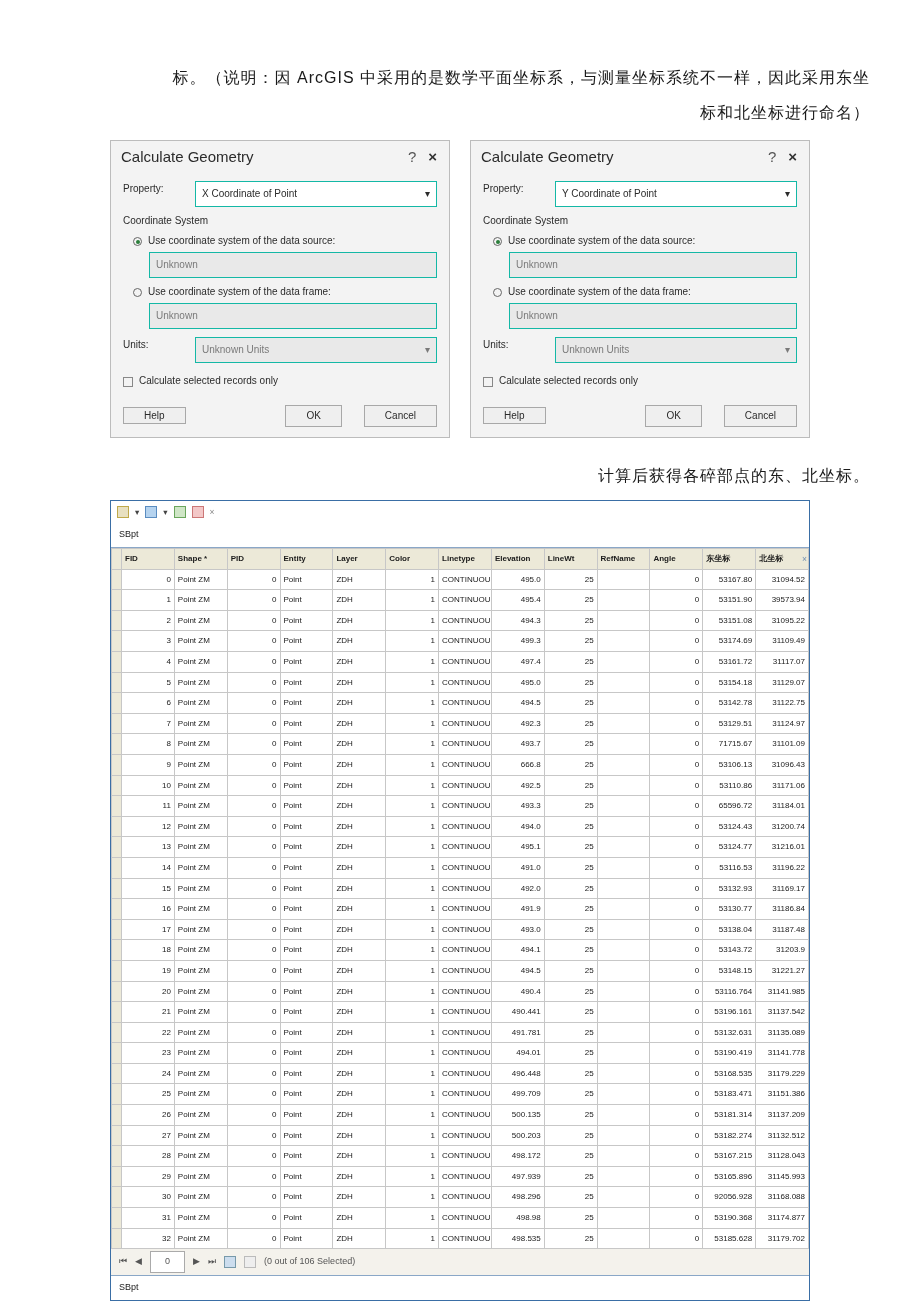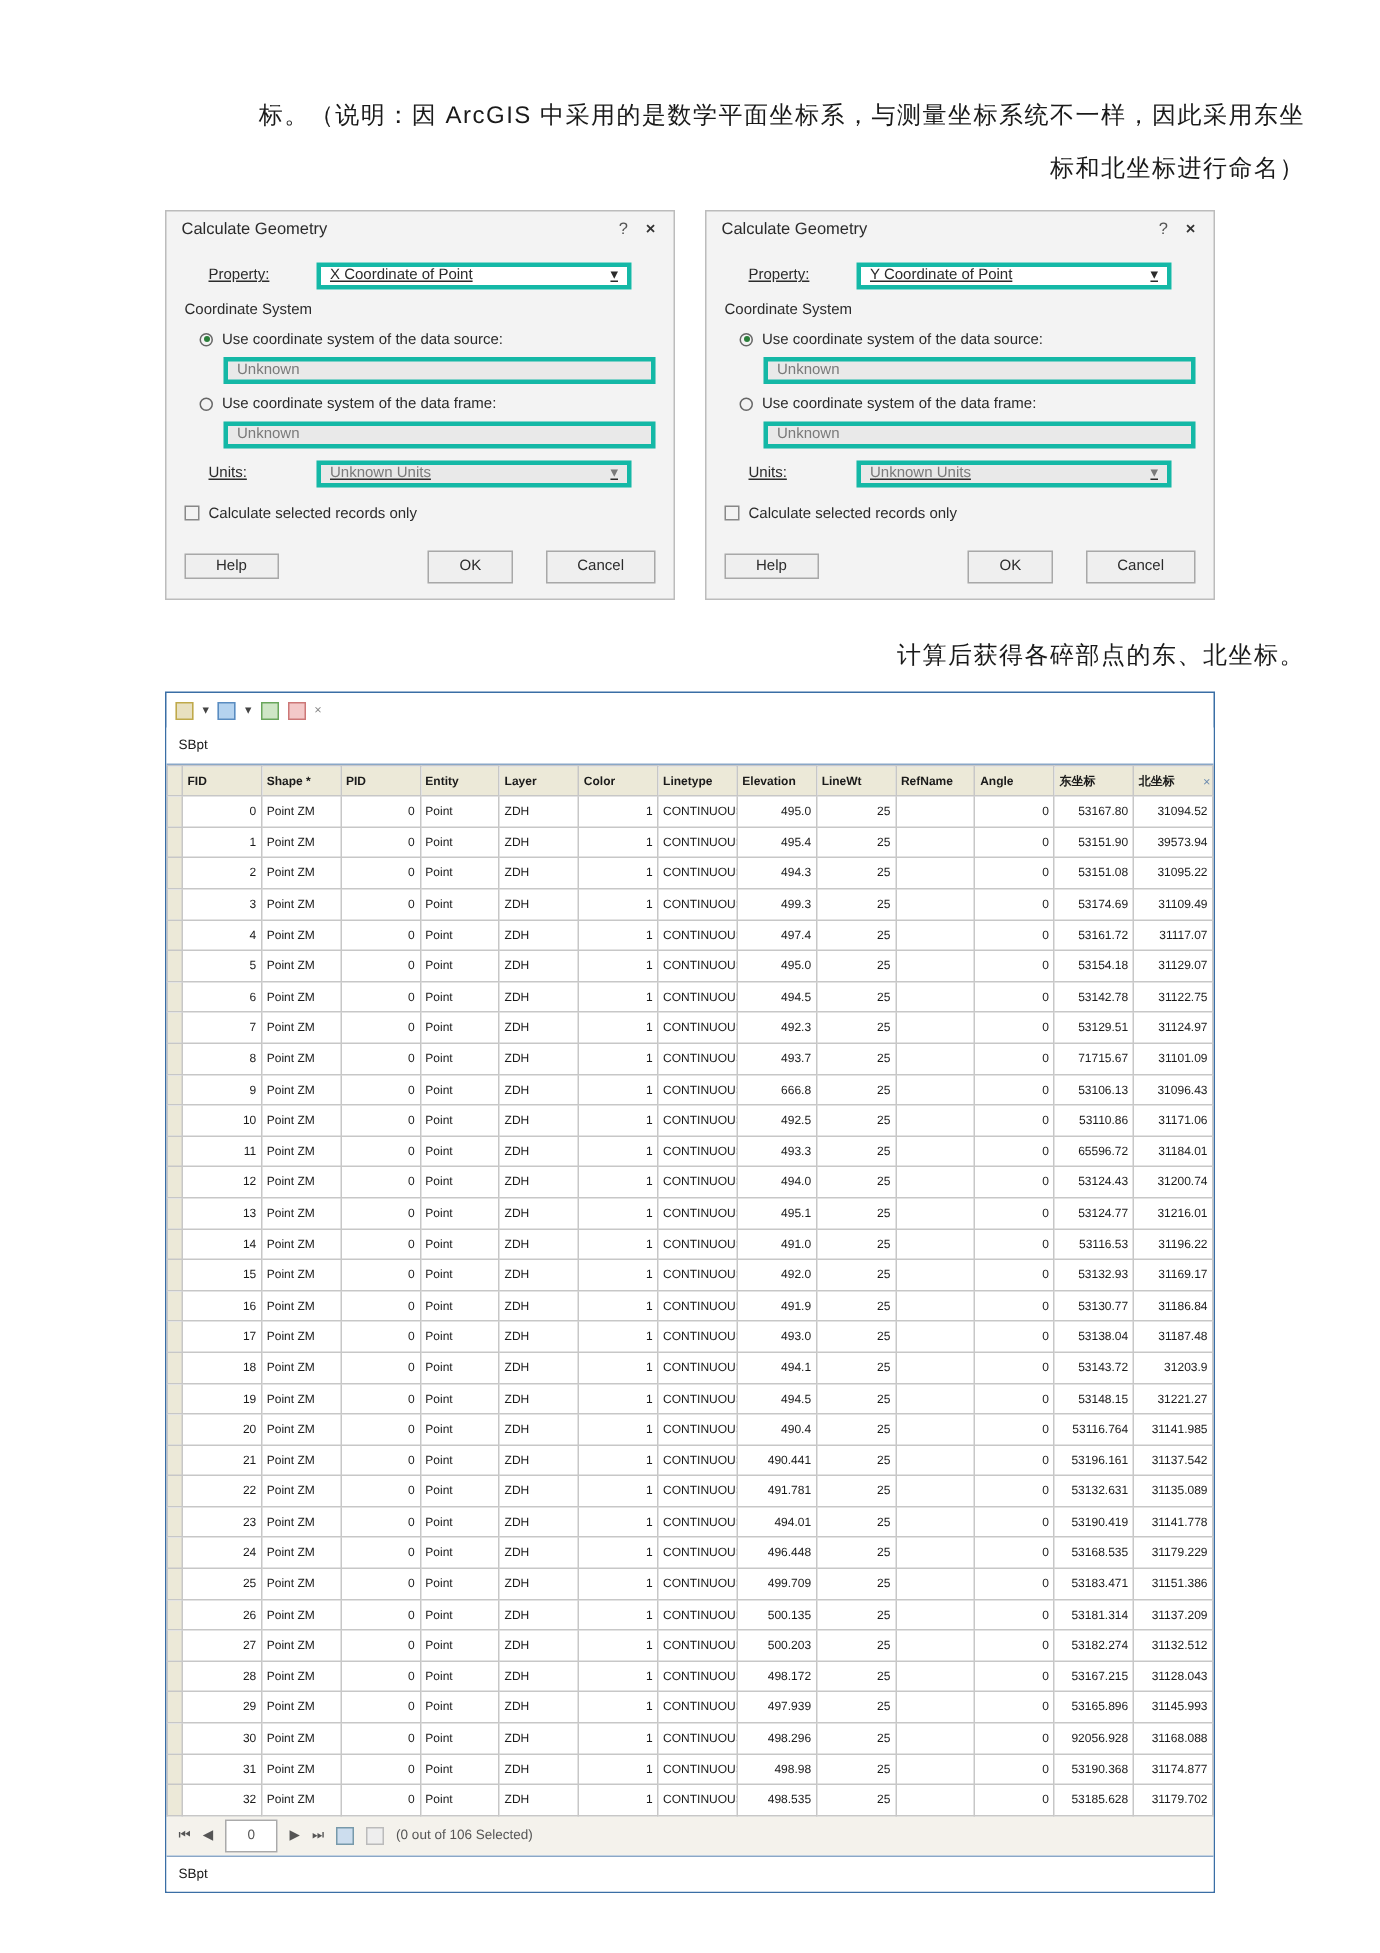--- a/index.html
+++ b/index.html
@@ -22,30 +22,30 @@
     background: #f3f3f3;
     font-size: 10px;
     line-height: 1.6;
     font-family: "Segoe UI", Arial, sans-serif;
     color: #2b2b2b;
     display: flex;
     flex-direction: column;
   }
   .dlg-row { display: flex; gap: 20px; margin: 10px 60px 20px 60px; }
   .dlg-row .dialog { flex: 1 1 50%; }
-  .dlg-title { display: flex; align-items: center; padding: 4px 8px 2px 10px; font-size: 11px; }
+  .dlg-title { display: flex; align-items: center; padding: 4px 8px 2px 10px; font-size: 15px; }
   .dlg-title .title { flex: 1; }
   .dlg-title .q { padding: 0 8px; color: #555; }
   .dlg-title .x { padding: 0 4px; font-weight: bold; color: #333; }
   .dlg-body { padding: 6px 12px 10px 12px; }
-  .fld-row { display: flex; align-items: center; margin: 4px 16px; text-decoration: underline; }
+  .fld-row { display: flex; align-items: flex-start; margin: 4px 0; }
   .fld-lab { width: 72px; }
   .fld-input {
-    flex: 1; background: #fff; border: 3px solid #14b8a6;
-    height: 18px; padding: 0 6px; display: flex; align-items: center;
+    flex: 1; background: #fff; border: 1px solid #14b8a6;
+    height: 18px; padding: 12px 6px; display: flex; align-items: center;
     justify-content: space-between;
   }
   .disabled-input { background: #e9e9e9; color: #7a7a7a; }
   .radio { width: 9px; height: 9px; border: 1px solid #666; border-radius: 50%; display: inline-block; margin-right: 6px; vertical-align: middle; position: relative; }
   .radio.checked::after { content:""; position:absolute; inset:1.5px; background:#2a7e3a; border-radius:50%; }
   .chk { width: 10px; height: 10px; border: 1px solid #888; display: inline-block; margin-right:6px; vertical-align: middle; }
   .dlg-btns { display:flex; gap:22px; justify-content:flex-end; align-items:center; border-top:0; padding: 6px 12px 10px 12px; }
   .btn { background:#efefef; border:1px solid #a8a8a8; padding:2px 20px; font-size:10px; }
   .dlg-foot-left { flex:1; }
 

